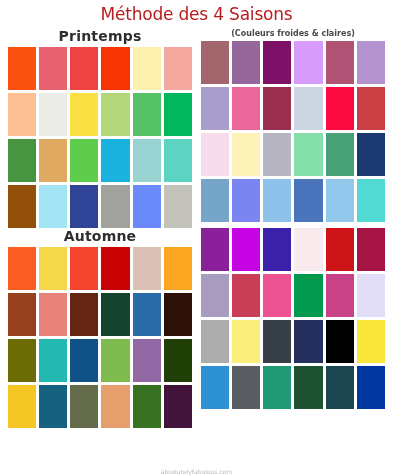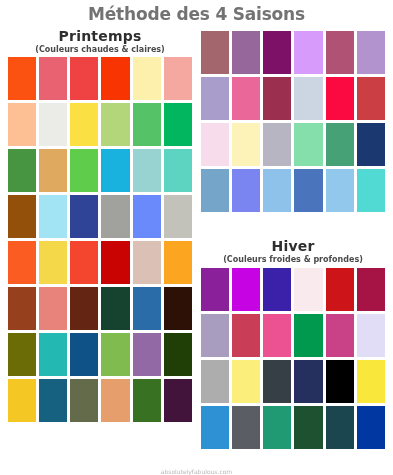--- a/index.html
+++ b/index.html
@@ -14,24 +14,24 @@
   }
   #page {
     position: relative;
     width: 393px;
     height: 475px;
     background: #ffffff;
   }
   .main-title {
     text-align: center;
     font-family: "DejaVu Sans", sans-serif;
-    font-weight: bold;
+    font-weight: normal;
     font-size: 17px;
     letter-spacing: -0.2px;
-    color: #737373;
+    color: #b91c1c;
     padding-top: 5px;
     margin: 0;
     line-height: 1.1;
   }
   .seasons-grid {
     display: grid;
     grid-template-columns: 1fr 1fr;
     grid-template-rows: auto auto;
     column-gap: 9px;
     row-gap: 0px;
@@ -91,21 +91,20 @@
 
 <div id="page">
 
   <h1 class="main-title">Méthode des 4 Saisons</h1>
 
   <div class="seasons-grid">
 
     <section class="season">
       <div class="season-header">
         <span class="season-name">Printemps</span>
-        <span class="season-sub">(Couleurs chaudes &amp; claires)</span>
       </div>
       <div class="swatch-grid">
           <div class="swatch" style="background: rgb(251, 82, 18);"></div>
           <div class="swatch" style="background: rgb(232, 98, 114);"></div>
           <div class="swatch" style="background: rgb(239, 66, 66);"></div>
           <div class="swatch" style="background: rgb(249, 52, 3);"></div>
           <div class="swatch" style="background: rgb(253, 239, 172);"></div>
           <div class="swatch" style="background: rgb(244, 168, 160);"></div>
           <div class="swatch" style="background: rgb(253, 192, 149);"></div>
           <div class="swatch" style="background: rgb(235, 235, 231);"></div>
@@ -123,20 +122,21 @@
           <div class="swatch" style="background: rgb(162, 228, 244);"></div>
           <div class="swatch" style="background: rgb(47, 67, 151);"></div>
           <div class="swatch" style="background: rgb(161, 162, 158);"></div>
           <div class="swatch" style="background: rgb(106, 138, 251);"></div>
           <div class="swatch" style="background: rgb(195, 194, 186);"></div>
         </div>
     </section>
 
     <section class="season">
       <div class="season-header">
+        <span class="season-sub">(Couleurs froides &amp; claires)</span>
       </div>
       <div class="swatch-grid">
           <div class="swatch" style="background: rgb(164, 102, 109);"></div>
           <div class="swatch" style="background: rgb(150, 103, 154);"></div>
           <div class="swatch" style="background: rgb(124, 17, 103);"></div>
           <div class="swatch" style="background: rgb(215, 155, 252);"></div>
           <div class="swatch" style="background: rgb(175, 82, 115);"></div>
           <div class="swatch" style="background: rgb(178, 147, 205);"></div>
           <div class="swatch" style="background: rgb(169, 158, 203);"></div>
           <div class="swatch" style="background: rgb(233, 103, 153);"></div>
@@ -154,20 +154,21 @@
           <div class="swatch" style="background: rgb(123, 133, 242);"></div>
           <div class="swatch" style="background: rgb(142, 194, 234);"></div>
           <div class="swatch" style="background: rgb(74, 116, 188);"></div>
           <div class="swatch" style="background: rgb(146, 200, 236);"></div>
           <div class="swatch" style="background: rgb(81, 218, 212);"></div>
         </div>
     </section>
 
     <section class="season">
       <div class="season-header">
+        <span class="season-name">Automne</span>
       </div>
       <div class="swatch-grid">
           <div class="swatch" style="background: rgb(251, 92, 33);"></div>
           <div class="swatch" style="background: rgb(244, 216, 74);"></div>
           <div class="swatch" style="background: rgb(244, 69, 46);"></div>
           <div class="swatch" style="background: rgb(200, 3, 2);"></div>
           <div class="swatch" style="background: rgb(219, 192, 181);"></div>
           <div class="swatch" style="background: rgb(252, 165, 33);"></div>
           <div class="swatch" style="background: rgb(151, 64, 29);"></div>
           <div class="swatch" style="background: rgb(232, 131, 124);"></div>
@@ -184,24 +185,20 @@
           <div class="swatch" style="background: rgb(245, 199, 36);"></div>
           <div class="swatch" style="background: rgb(22, 96, 128);"></div>
           <div class="swatch" style="background: rgb(100, 107, 74);"></div>
           <div class="swatch" style="background: rgb(230, 159, 108);"></div>
           <div class="swatch" style="background: rgb(56, 113, 34);"></div>
           <div class="swatch" style="background: rgb(67, 20, 59);"></div>
         </div>
     </section>
 
     <section class="season">
-      <div class="season-header">
-        <span class="season-name">Hiver</span>
-        <span class="season-sub">(Couleurs froides &amp; profondes)</span>
-      </div>
       <div class="swatch-grid">
           <div class="swatch" style="background: rgb(139, 32, 155);"></div>
           <div class="swatch" style="background: rgb(198, 4, 227);"></div>
           <div class="swatch" style="background: rgb(59, 32, 169);"></div>
           <div class="swatch" style="background: rgb(249, 234, 238);"></div>
           <div class="swatch" style="background: rgb(205, 21, 25);"></div>
           <div class="swatch" style="background: rgb(166, 20, 70);"></div>
           <div class="swatch" style="background: rgb(168, 157, 191);"></div>
           <div class="swatch" style="background: rgb(201, 61, 87);"></div>
           <div class="swatch" style="background: rgb(236, 81, 146);"></div>

